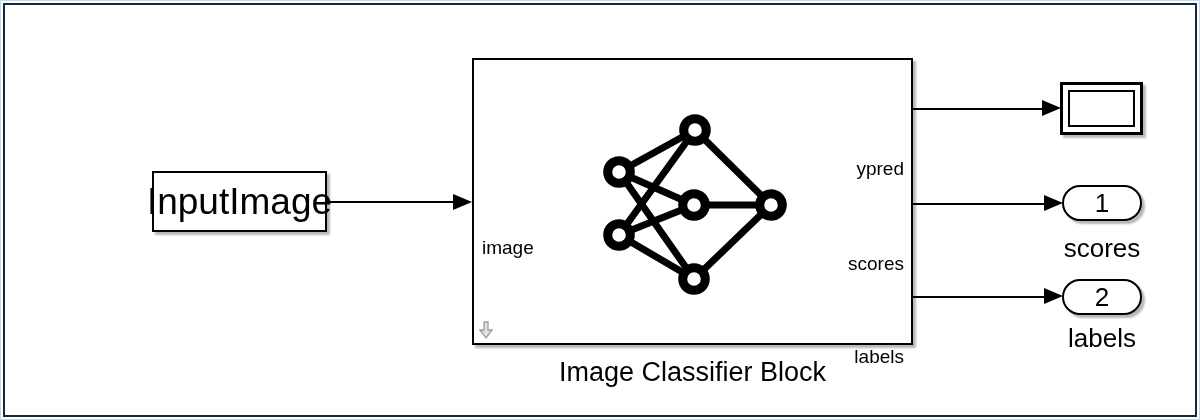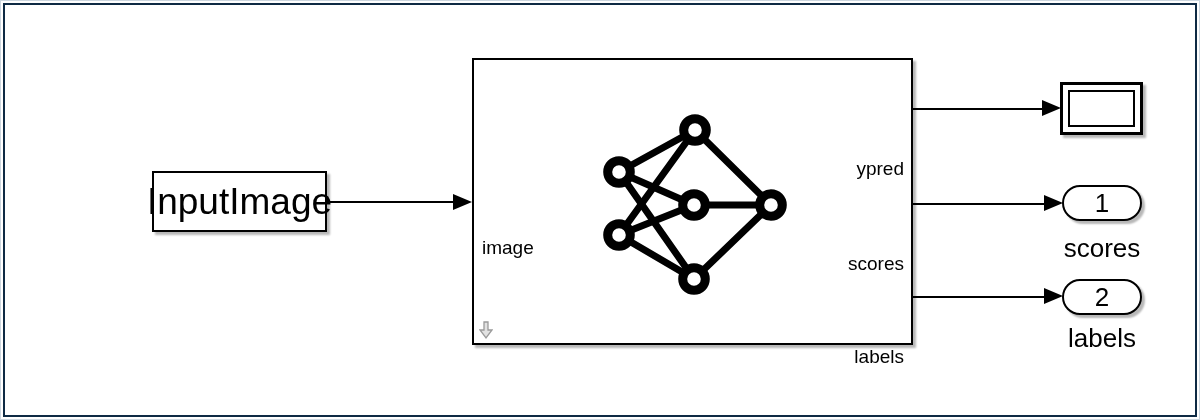--- a/index.html
+++ b/index.html
@@ -92,20 +92,21 @@
         <circle cx="145" cy="175" r="11.3"></circle>
         <circle cx="220" cy="219" r="11.3"></circle>
         <circle cx="297" cy="145" r="11.3"></circle>
       </g>
     </svg>
 
     <svg class="badge" viewBox="0 0 14 19">
       <path d="M5 1 L9 1 L9 9 L13 9 L7 17 L1 9 L5 9 Z" fill="#e2e2e2" stroke="#9b9b9b" stroke-width="1.3"></path>
     </svg>
   </div>
+  <div class="caption cls-title">Image Classifier Block</div>
 
   <div class="wire" style="left:913px;top:108px;width:130px;"></div>
   <div class="arrowhead" style="left:1042px;top:100px;"></div>
 
   <div class="blk display-block">
     <div class="display-inner"></div>
   </div>
 
   <div class="wire" style="left:913px;top:203px;width:132px;"></div>
   <div class="arrowhead" style="left:1044px;top:195px;"></div>

